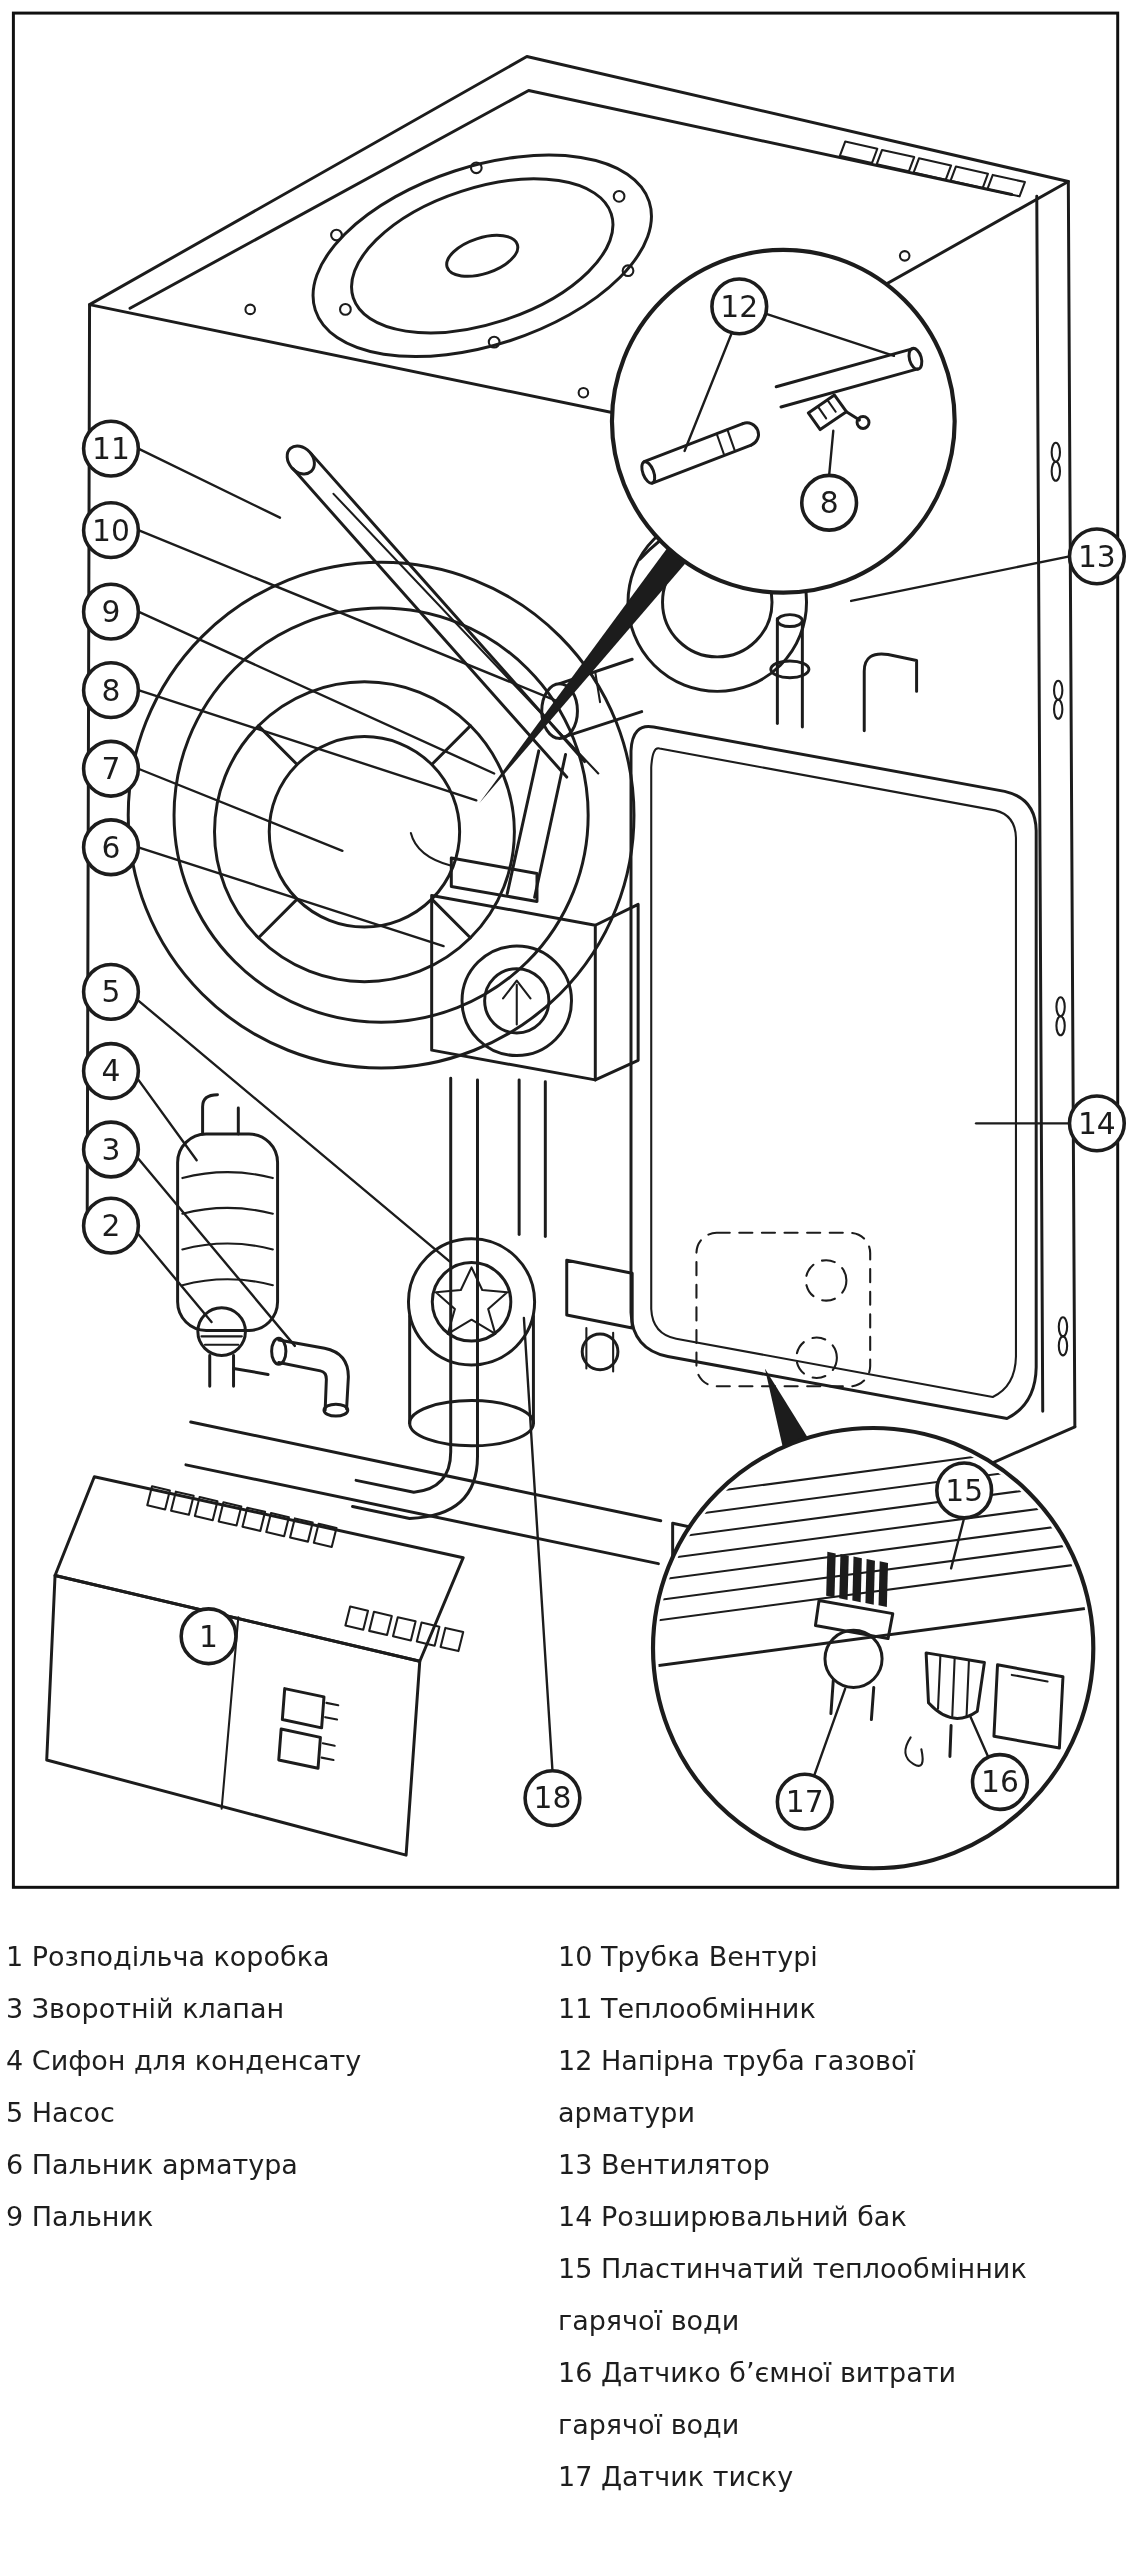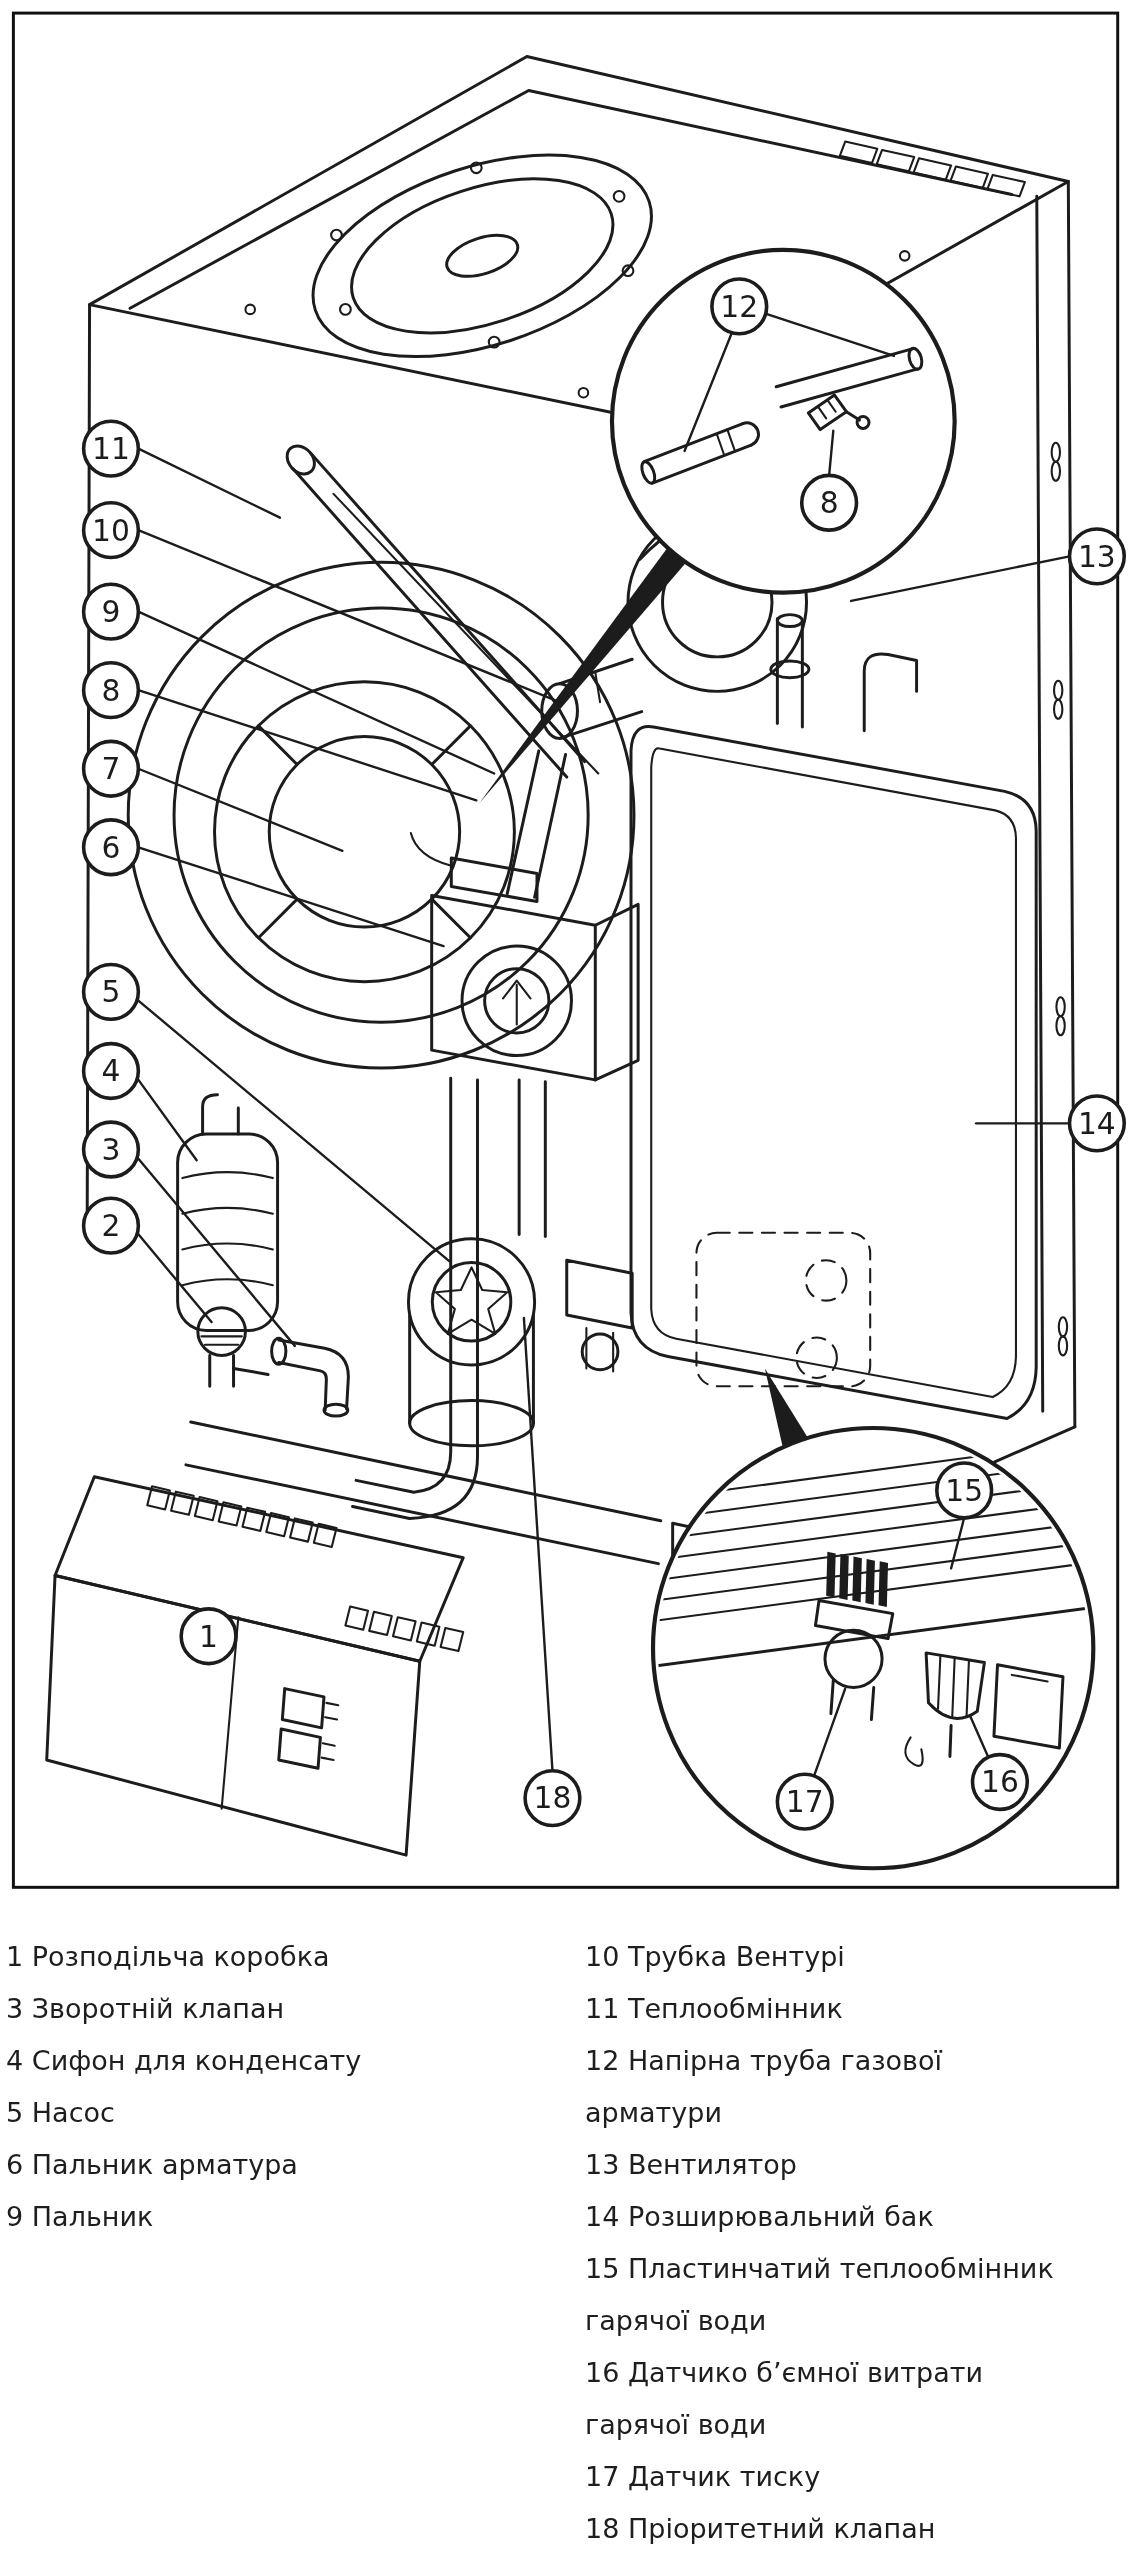--- a/index.html
+++ b/index.html
@@ -10,21 +10,21 @@
   .lnthin{stroke-width:3.5;}
   .dashed{stroke-dasharray:22 16;}
   .dark{fill:#1c1c1c;stroke:none;}
   .leader{fill:none;stroke:#1c1c1c;stroke-width:4;stroke-linecap:round;}
   .inset{fill:#ffffff;stroke:#1c1c1c;stroke-width:7;}
   .callout circle{fill:#ffffff;stroke:#1c1c1c;stroke-width:6;}
   .callout text{font-family:"DejaVu Sans",sans-serif;font-size:50px;fill:#1c1c1c;text-anchor:middle;}
   .legend{position:absolute;left:0;top:1931px;width:1143px;font-size:27px;line-height:52px;color:#1e1e1e;}
   .legend-col{position:absolute;top:0;}
   .col-left{left:6px;width:542px;}
-  .col-right{left:585px;width:482px;}
+  .col-right{left:558px;width:482px;}
   .legend-item{white-space:normal;}
 </style>
 </head>
 <body>
 
 <div class="page">
 
 <svg width="1143" height="1901" viewBox="0 0 1920 3195">
 
   <rect x="22" y="22" width="1856" height="3150" fill="#ffffff" stroke="#101010" stroke-width="5"></rect>
@@ -373,18 +373,17 @@
   </div>
   <div class="legend-col col-right">
     <div class="legend-item"><span class="num">10</span> <span>Трубка Вентурі</span></div>
     <div class="legend-item"><span class="num">11</span> <span>Теплообмінник</span></div>
     <div class="legend-item"><span class="num">12</span> <span>Напірна труба газової арматури</span></div>
     <div class="legend-item"><span class="num">13</span> <span>Вентилятор</span></div>
     <div class="legend-item"><span class="num">14</span> <span>Розширювальний бак</span></div>
     <div class="legend-item"><span class="num">15</span> <span>Пластинчатий теплообмінник гарячої води</span></div>
     <div class="legend-item"><span class="num">16</span> <span>Датчико б’ємної витрати гарячої води</span></div>
     <div class="legend-item"><span class="num">17</span> <span>Датчик тиску</span></div>
-    <div class="legend-item"><span class="num">18</span> <span>Пріоритетний клапан</span></div>
   </div>
 </div>
 
 </div>
 
 
 </body></html>

